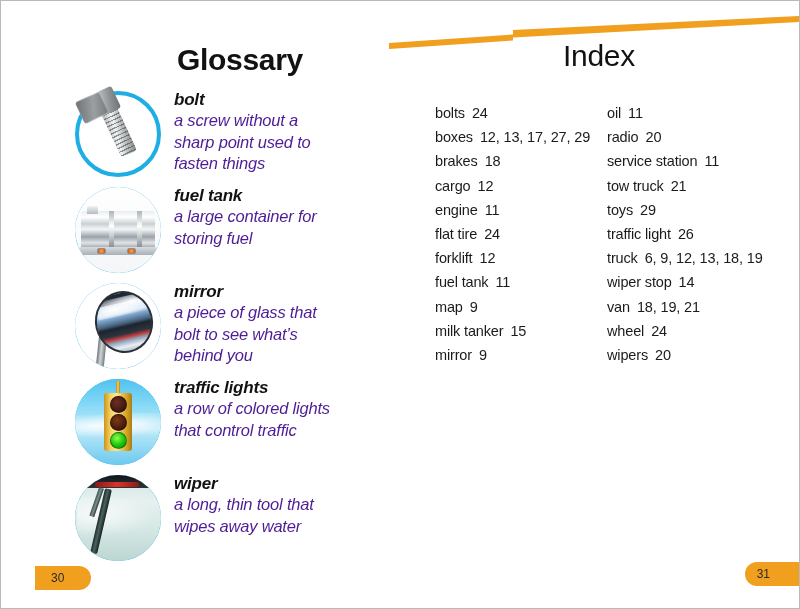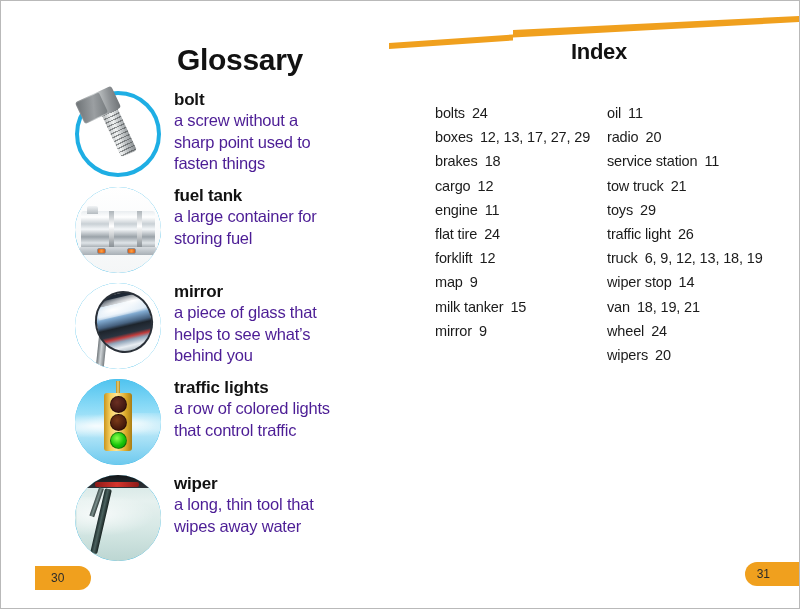--- a/index.html
+++ b/index.html
@@ -33,20 +33,21 @@
     font-size: 30px;
     font-weight: bold;
     color: #121212;
     letter-spacing: -0.3px;
   }
   .glossary-list {
     position: absolute;
     left: 0;
     top: 84px;
     width: 400px;
+    font-style: italic;
   }
   .glossary-entry {
     position: relative;
     display: block;
     min-height: 96px;
     padding-left: 137px;
     padding-right: 8px;
     box-sizing: border-box;
   }
   .entry-term {
@@ -250,22 +251,22 @@
     top: 12px;
     width: 410px;
     height: 40px;
   }
   .index-title {
     position: absolute;
     left: 0;
     top: 38px;
     width: 400px;
     text-align: center;
-    font-size: 22px;
-    font-weight: bold;
+    font-size: 30px;
+    font-weight: normal;
     color: #121212;
     letter-spacing: -0.3px;
   }
   .index-cols {
     position: absolute;
     left: 36px;
     top: 100px;
     width: 360px;
     display: flex;
     gap: 0px;
@@ -364,21 +365,21 @@
             <div class="art-mirror">
               <div class="mirror-stem"></div>
               <div class="mirror-glass">
                   <div class="mirror-cloud"></div>
                 </div>
             </div>
           </div>
         </div>
         <div class="entry-term">mirror</div>
         <div class="entry-def">a piece of glass that
-helps to see what’s
+bolt to see what’s
 behind you</div>
       </div>
 
       <div class="glossary-entry">
         <div class="thumb">
           <div class="clip">
             <div class="art-traffic">
               <div class="cloudy"></div>
               <div class="tl-pole"></div>
               <div class="tl-box">
@@ -427,20 +428,21 @@
     <div class="index-cols">
 
       <div class="index-col col-a">
         <div class="index-row"><span class="index-term">bolts</span><span class="index-pages">24</span></div>
         <div class="index-row"><span class="index-term">boxes</span><span class="index-pages">12, 13, 17, 27, 29</span></div>
         <div class="index-row"><span class="index-term">brakes</span><span class="index-pages">18</span></div>
         <div class="index-row"><span class="index-term">cargo</span><span class="index-pages">12</span></div>
         <div class="index-row"><span class="index-term">engine</span><span class="index-pages">11</span></div>
         <div class="index-row"><span class="index-term">flat tire</span><span class="index-pages">24</span></div>
         <div class="index-row"><span class="index-term">forklift</span><span class="index-pages">12</span></div>
+        <div class="index-row"><span class="index-term">fuel tank</span><span class="index-pages">11</span></div>
         <div class="index-row"><span class="index-term">map</span><span class="index-pages">9</span></div>
         <div class="index-row"><span class="index-term">milk tanker</span><span class="index-pages">15</span></div>
         <div class="index-row"><span class="index-term">mirror</span><span class="index-pages">9</span></div>
       </div>
 
       <div class="index-col col-b">
         <div class="index-row"><span class="index-term">oil</span><span class="index-pages">11</span></div>
         <div class="index-row"><span class="index-term">radio</span><span class="index-pages">20</span></div>
         <div class="index-row"><span class="index-term">service station</span><span class="index-pages">11</span></div>
         <div class="index-row"><span class="index-term">tow truck</span><span class="index-pages">21</span></div>

